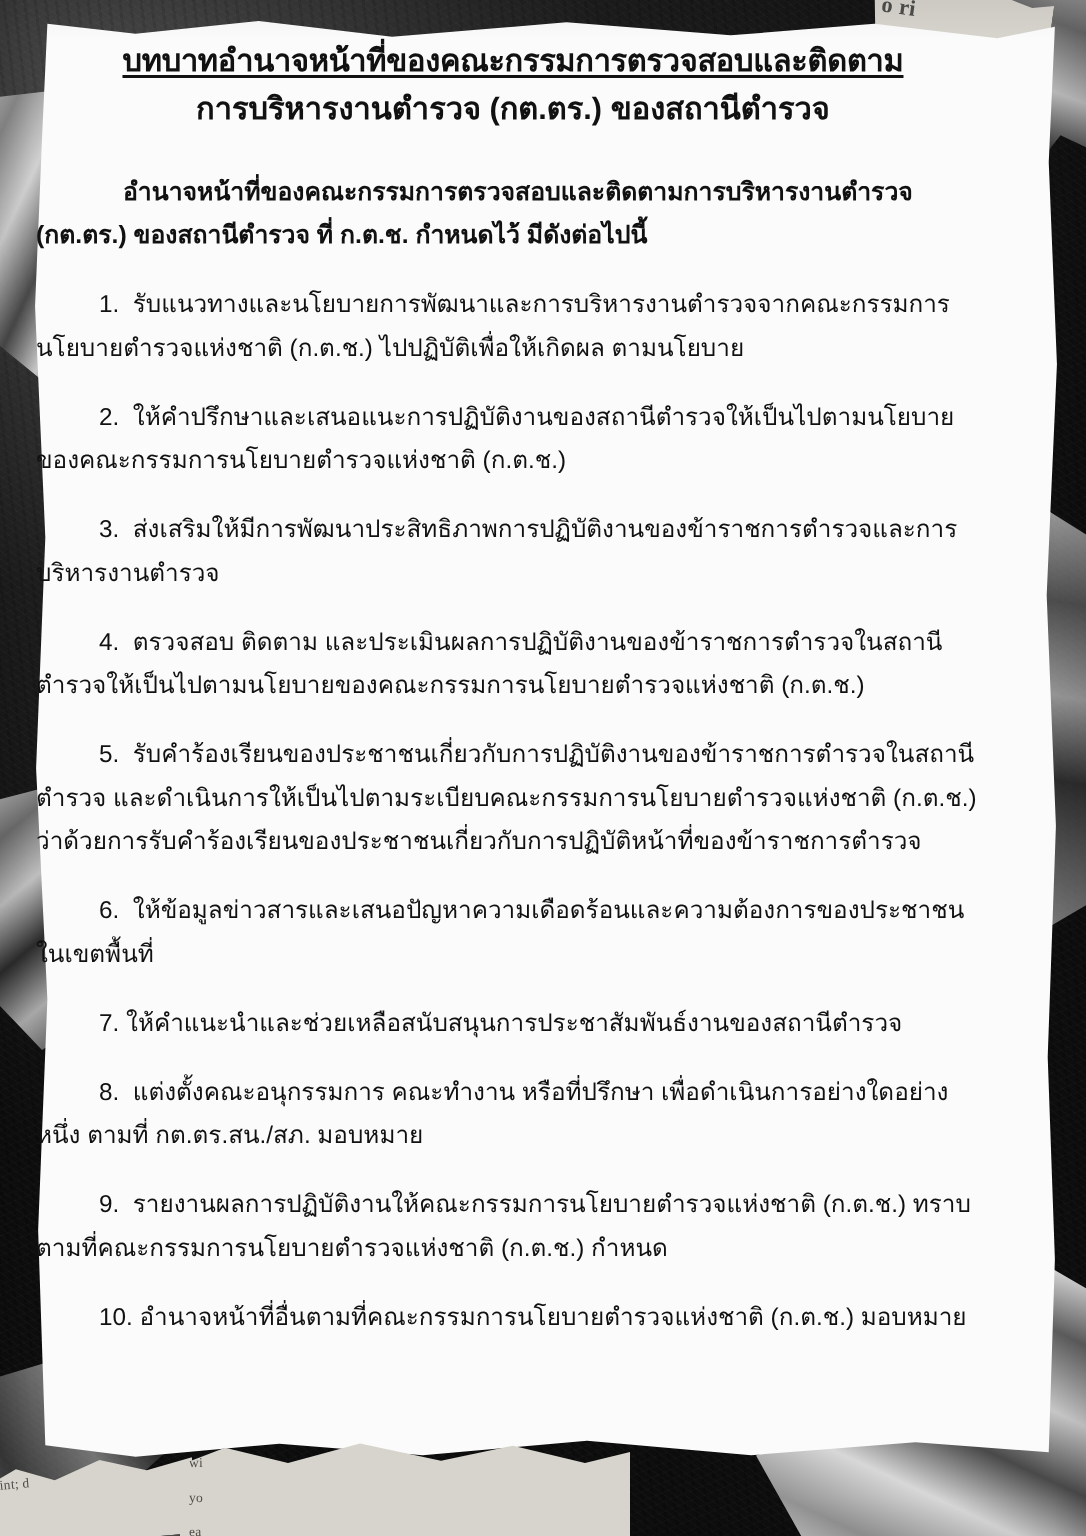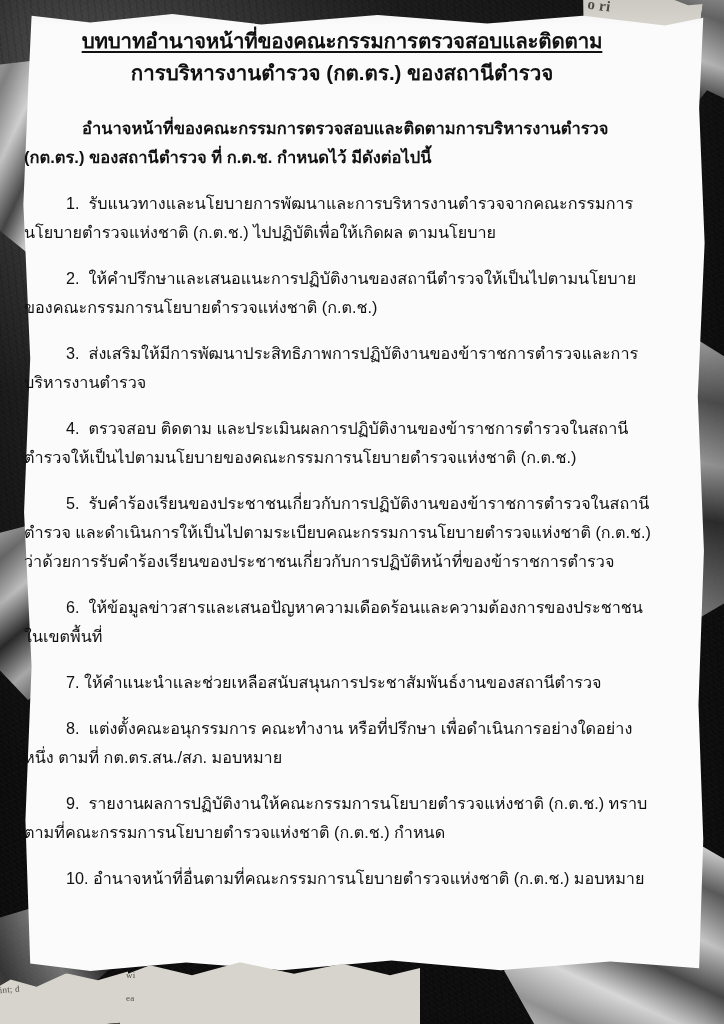--- a/index.html
+++ b/index.html
@@ -250,16 +250,17 @@
   </div>
 
   <div class="sheet-grain"></div>
 
   <div class="news news-bl">
     <div class="lines">oint; d</div>
   </div>
 
   <div class="news news-bottom">
     <div class="lines">wi</div>
+    <div class="lines">yo</div>
     <div class="lines">ea</div>
   </div>
 
 </div>
 
 </body></html>

